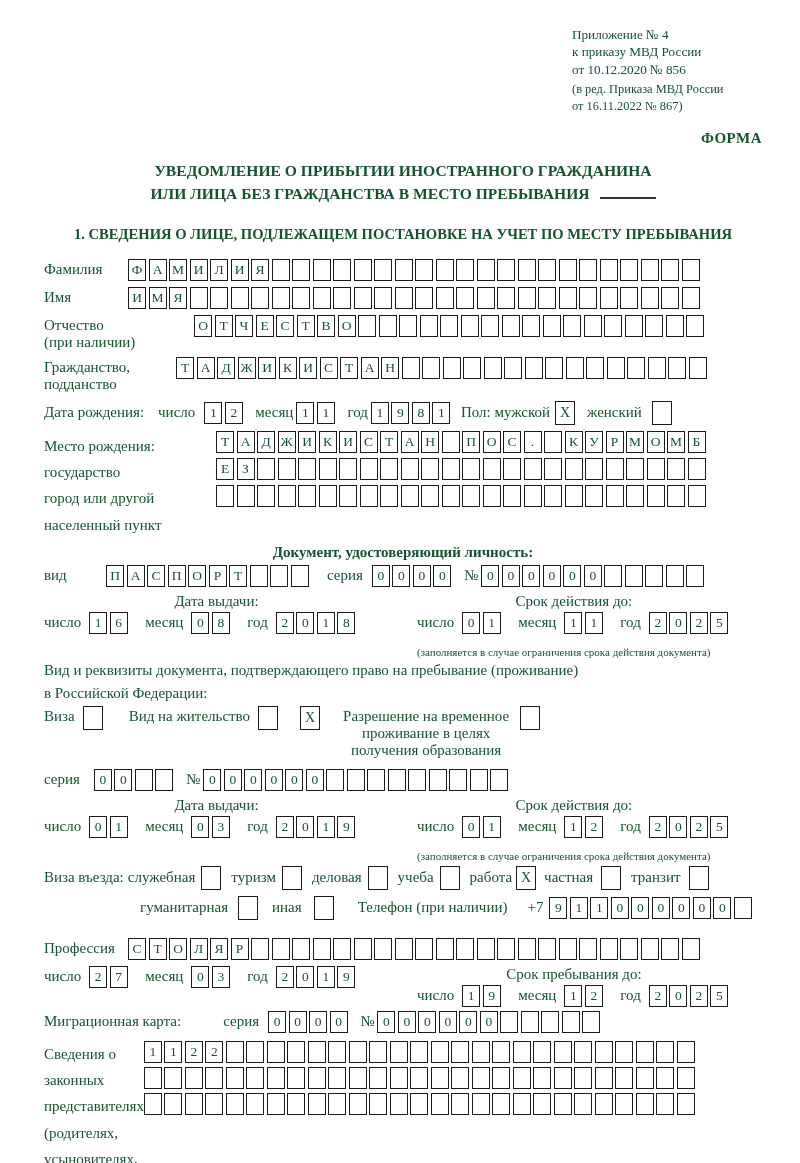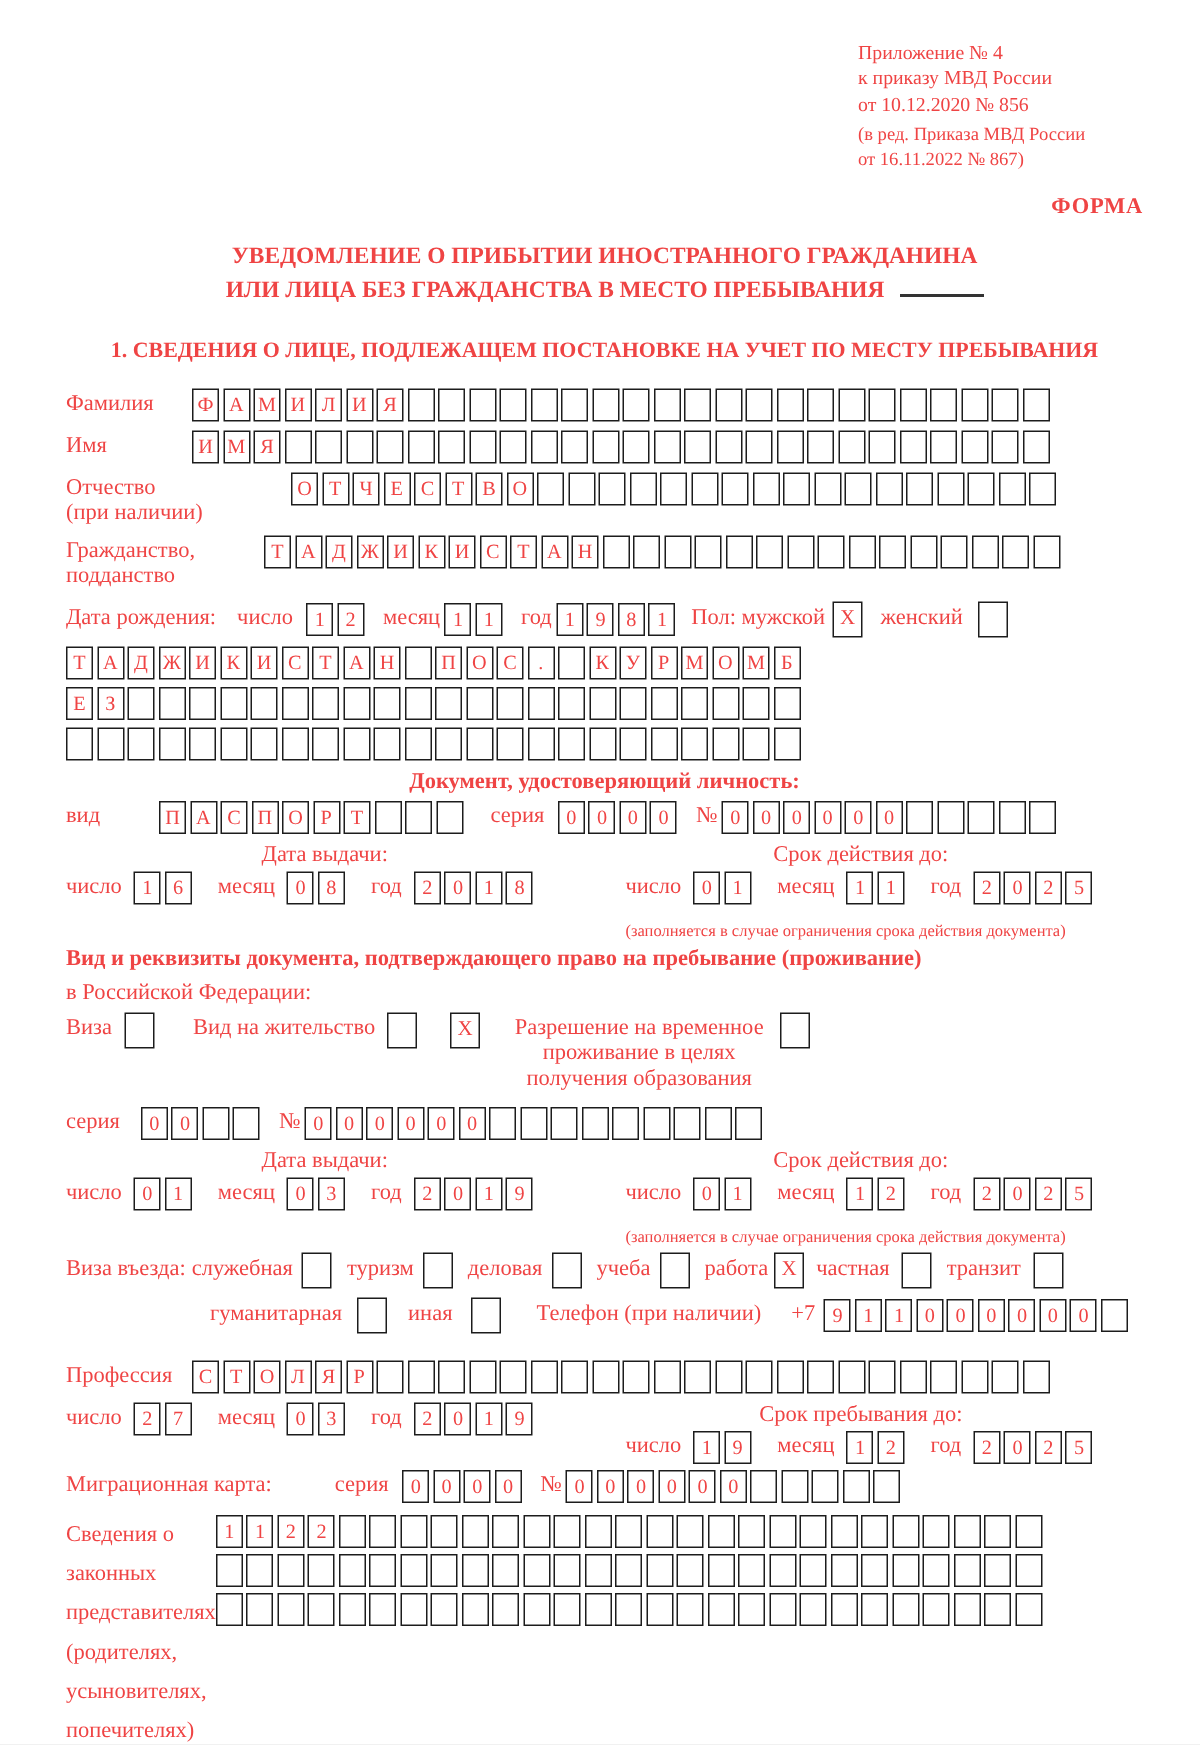--- a/index.html
+++ b/index.html
@@ -1,17 +1,17 @@
 <!DOCTYPE html>
 <html><head>
 <meta charset="utf-8">
 <style>
   html,body{margin:0;padding:0;background:#e8e8e8;}
   .page{
-    width:800px;height:1163px;margin:0 auto;background:#fff;color:#ef4444;
+    width:800px;height:1163px;margin:0 auto;background:#fff;color:#14532d;
     font-family:"Liberation Serif","DejaVu Serif",serif;font-size:15px;
     box-sizing:border-box;padding:26px 38px 20px 44px;overflow:hidden;position:relative;
   }
   
   .boxes{display:inline-flex;flex-wrap:nowrap;vertical-align:middle;}
   .cell{
     display:inline-block;width:16px;height:20px;border:1.6px solid #1c1c1c;
     margin-right:2.5px;text-align:center;line-height:20px;font-size:13.5px;
     font-family:"Liberation Serif",serif;flex:0 0 auto;background:#fff;
   }
@@ -227,20 +227,26 @@
         <span class="cell">8</span>
         <span class="cell">1</span>
       </span>
     <span style="margin-left:8px;">Пол: мужской</span>
     <span class="chk" style="margin-left:5px;">X</span>
     <span style="margin-left:12px;">женский</span>
     <span class="chk" style="margin-left:10px;"></span>
   </div>
 
   <div class="frow" style="margin-top:6px;">
+    <span class="flabel" style="width:172px;line-height:1.75;">
+      <span style="display:block">Место рождения:</span>
+      <span style="display:block">государство</span>
+      <span style="display:block">город или другой</span>
+      <span style="display:block">населенный пункт</span>
+    </span>
     <span>
       <span class="boxes" style="margin-bottom:5px;">
           <span class="cell">Т</span>
           <span class="cell">А</span>
           <span class="cell">Д</span>
           <span class="cell">Ж</span>
           <span class="cell">И</span>
           <span class="cell">К</span>
           <span class="cell">И</span>
           <span class="cell">С</span>
@@ -396,21 +402,21 @@
             <span class="cell">2</span>
             <span class="cell">0</span>
             <span class="cell">2</span>
             <span class="cell">5</span>
           </span>
       </div>
       <div class="dnote">(заполняется в случае ограничения срока действия документа)</div>
     </div>
   </div>
 
-  <div style="margin-top:4px;font-weight:bold;">Вид и реквизиты документа, подтверждающего право на пребывание (проживание)</div>
+  <div style="margin-top:4px;">Вид и реквизиты документа, подтверждающего право на пребывание (проживание)</div>
   <div style="margin-top:6px;">в Российской Федерации:</div>
 
   <div class="optrow">
     <span class="optitem">
       <span class="optlabel">Виза</span>
       <span class="chk"></span>
     </span>
     <span class="optitem" style="margin-left:16px;">
       <span class="optlabel">Вид на жительство</span>
       <span class="chk"></span>

